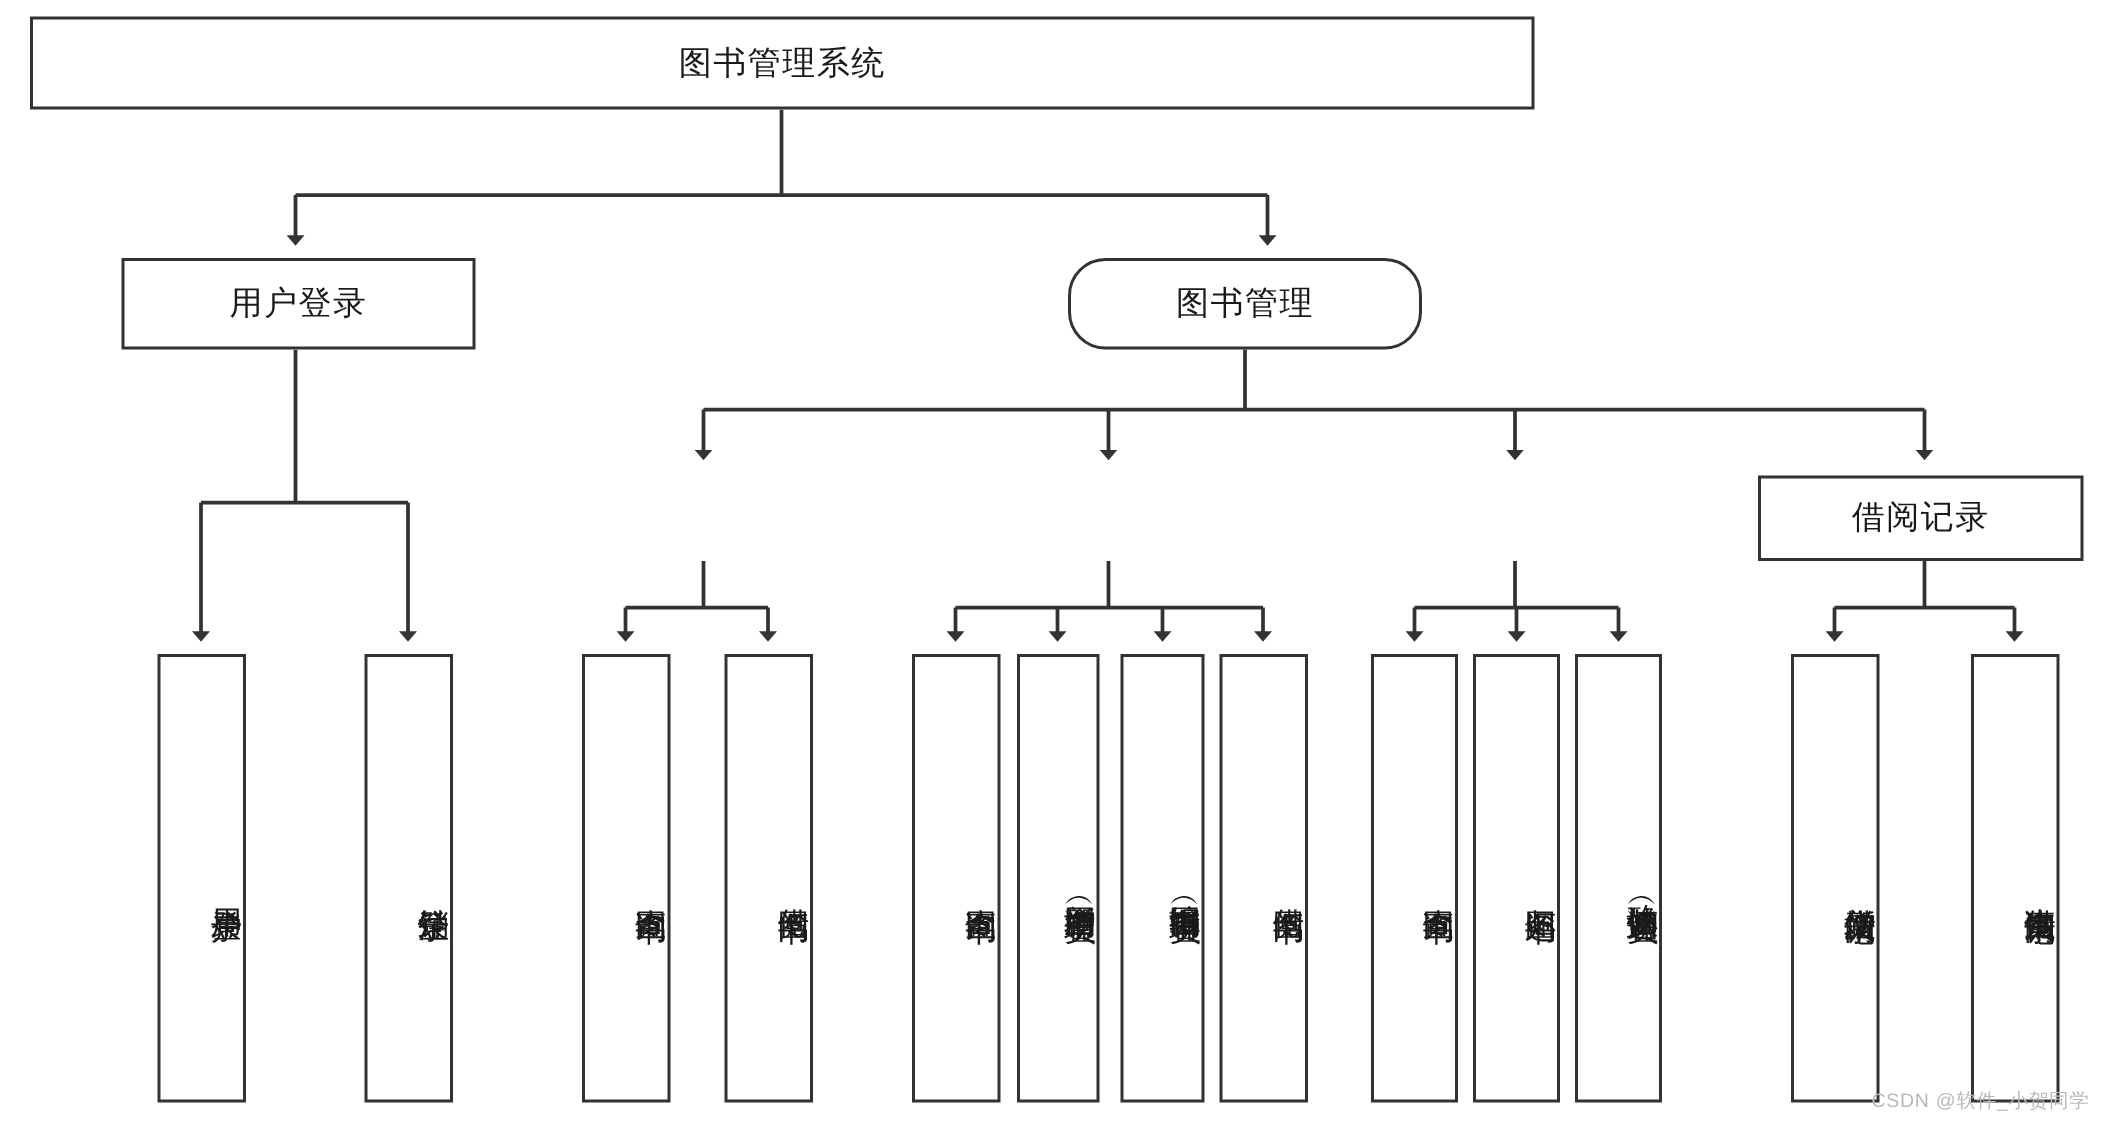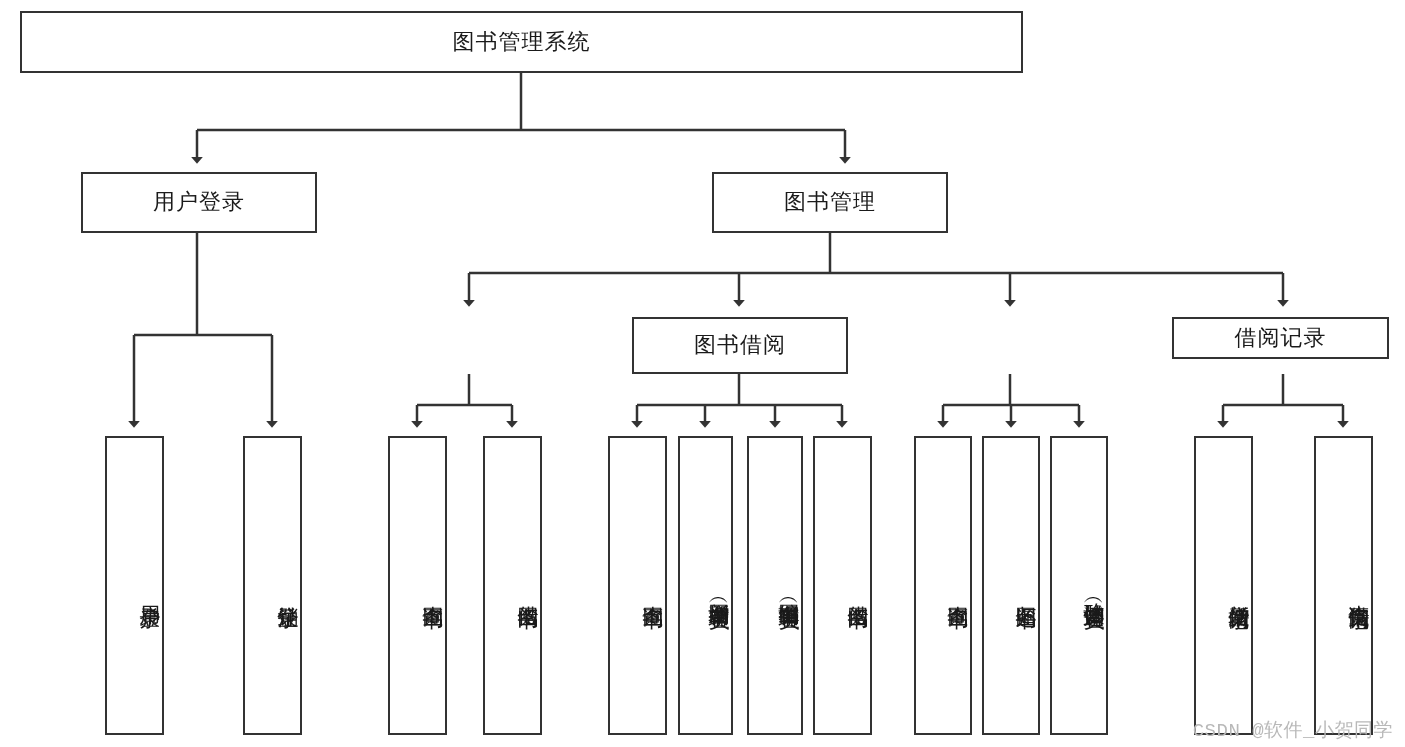--- a/index.html
+++ b/index.html
@@ -56,26 +56,25 @@
   }
   .node-v .vlabel {
     writing-mode: vertical-rl;
     text-orientation: upright;
     display: block;
   }
   #watermark {
     position: absolute;
     right: 12px;
     bottom: 4px;
-    font-size: 19px;
+    font-size: 13px;
     color: #b9b9b9;
     letter-spacing: 0.5px;
     white-space: nowrap;
     z-index: 5;
-    font-family: Liberation Mono, monospace;
   }
 </style>
 </head>
 <body>
 
 <div id="diagram-root">
 
   <svg id="edge-layer" viewBox="0 0 1405 747" width="1405" height="747">
     <defs>
       <marker id="arrowhead" markerWidth="10" markerHeight="12" refX="3.2" refY="6" orient="auto" markerUnits="userSpaceOnUse">
@@ -126,28 +125,25 @@
     </g>
   </svg>
 
   <div class="node node-h" style="left:20px; top:11px; width:1003px; height:62px;">
     <span>图书管理系统</span>
   </div>
 
   <div class="node node-h" style="left:81px; top:172px; width:236px; height:61px;">
     <span>用户登录</span>
   </div>
-  <div class="node node-h" style="left:712px; top:172px; width:236px; height:61px;">
+  <div class="node node-h" style="left:712px; top:172px; width:236px; height:61px;border-radius:25px;">
     <span>图书管理</span>
   </div>
 
-  <div class="node node-h" style="left:632px; top:317px; width:216px; height:57px;">
-    <span>图书借阅</span>
-  </div>
-  <div class="node node-h" style="left:1172px; top:317px; width:217px; height:42px;">
+  <div class="node node-h" style="left:1172px; top:317px; width:217px; height:57px;">
     <span>借阅记录</span>
   </div>
 
   <div class="node node-v" style="left:105px; top:436px; width:59px; height:299px;">
     <span class="vlabel">用户登录</span>
   </div>
   <div class="node node-v" style="left:243px; top:436px; width:59px; height:299px;">
     <span class="vlabel">注销登录</span>
   </div>
 

